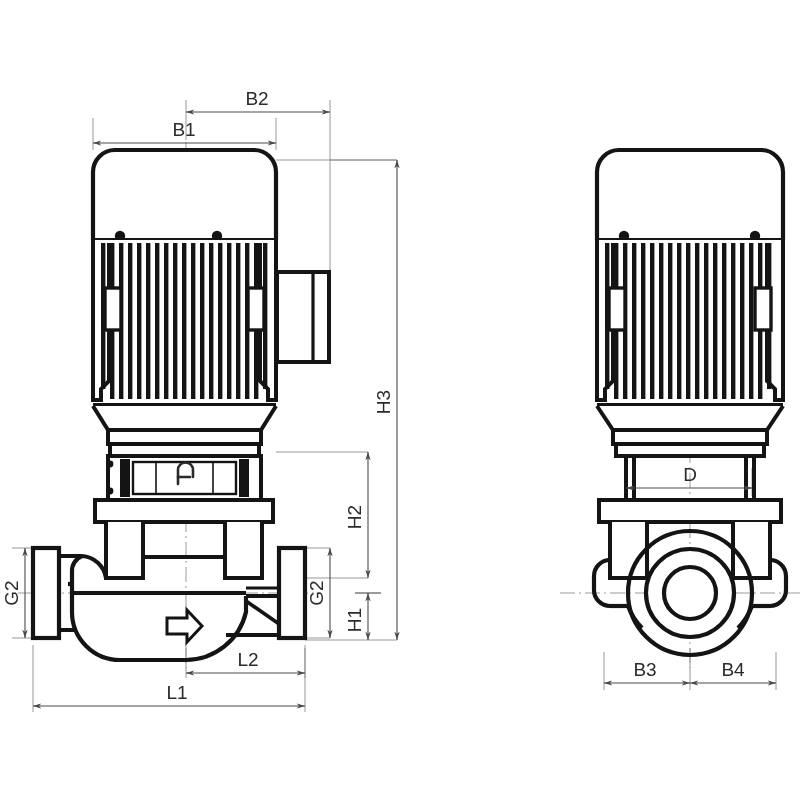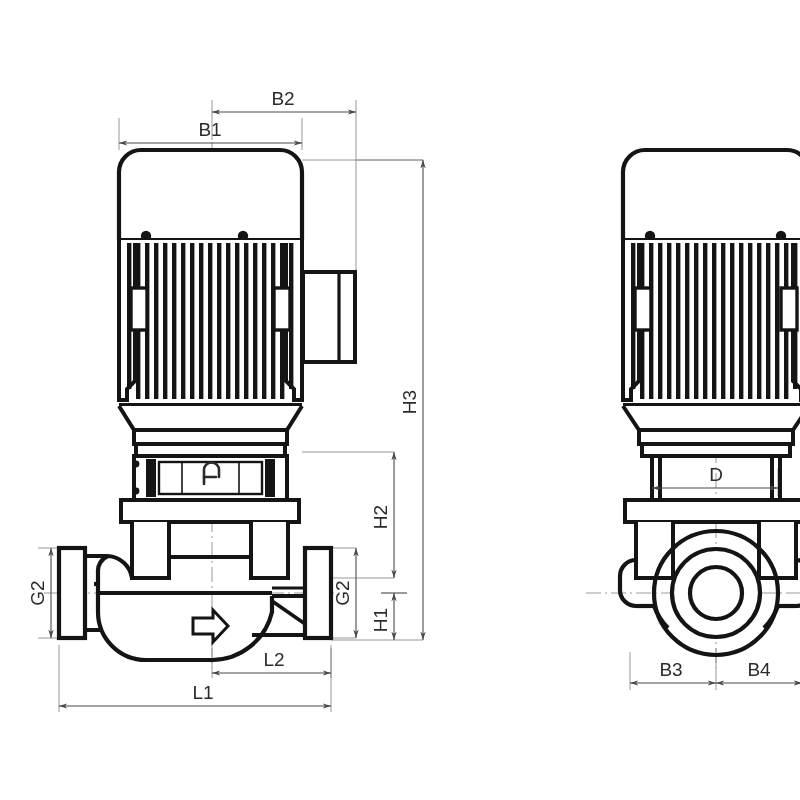--- a/index.html
+++ b/index.html
@@ -1,18 +1,18 @@
 <!DOCTYPE html>
 <html><head>
 <meta charset="utf-8">
 <style>
   html,body{margin:0;padding:0;background:#ffffff;}
   body{width:800px;height:800px;overflow:hidden;
        font-family:"Liberation Sans","DejaVu Sans",sans-serif;}
-  #stage{position:relative;width:703px;height:800px;background:#fff;padding-left:26px;}
+  #stage{position:relative;width:703px;height:800px;background:#fff;}
   svg{display:block;}
   .dimtext{font-family:"Liberation Sans","DejaVu Sans",sans-serif;
            font-size:19px;fill:#2b2b2b;}
 </style>
 </head>
 <body>
 
 <div id="stage">
 <svg width="800" height="800" viewBox="0 0 800 800">
 

